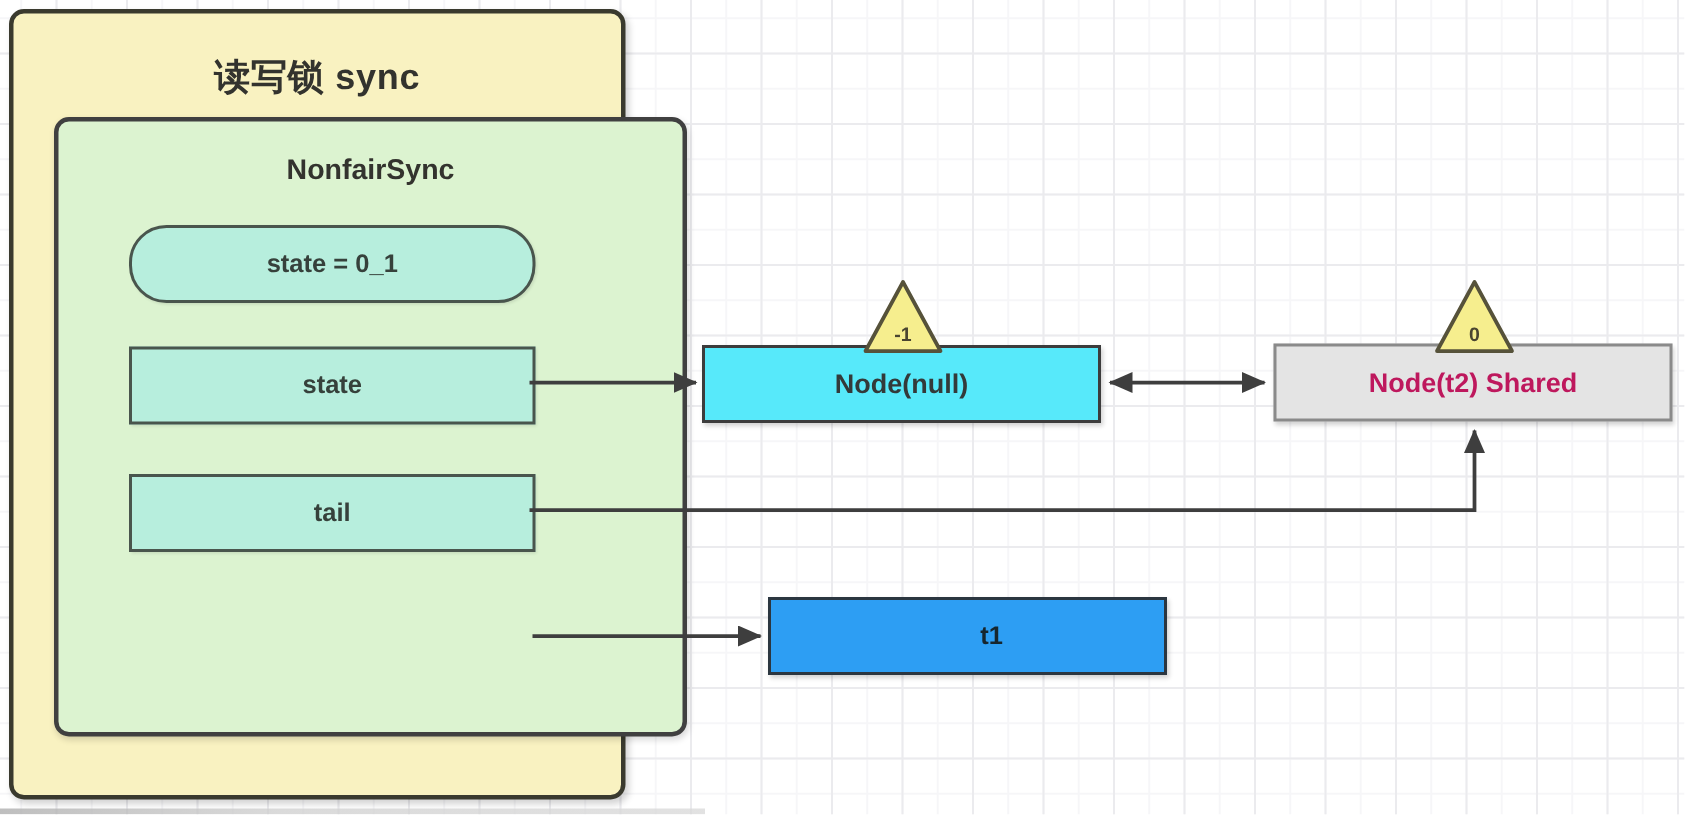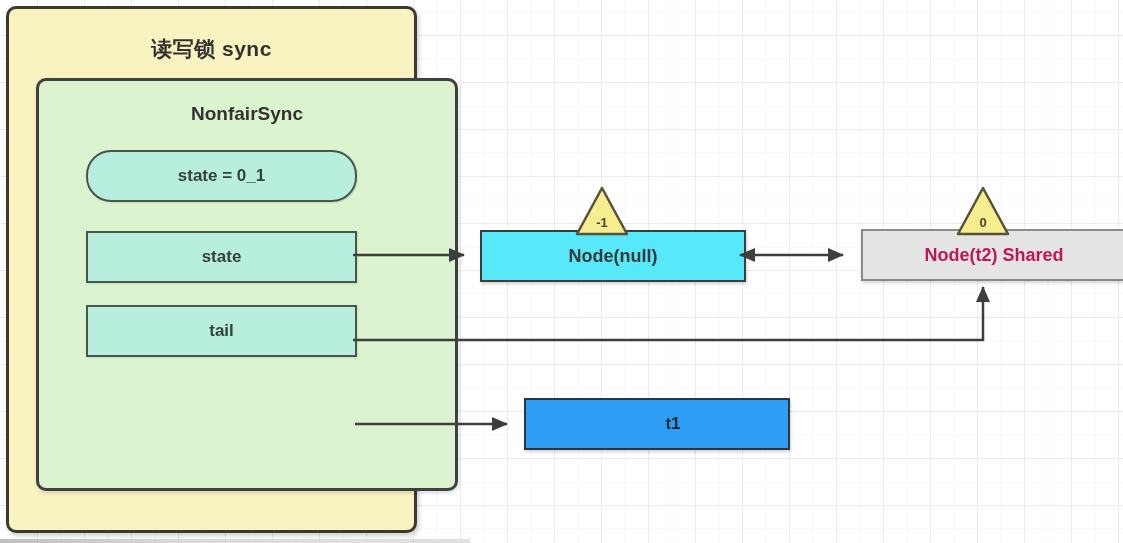--- a/index.html
+++ b/index.html
@@ -26,21 +26,21 @@
 
   #outer-box {
     left: 6px; top: 6px; width: 411px; height: 527px;
     background: #f9f2c1;
     border: 3px solid #3a3a2e;
     border-radius: 10px;
     box-shadow: 2px 3px 5px rgba(0,0,0,0.18);
   }
   #outer-title {
     position: absolute; left: 0; top: 26px; width: 100%;
-    text-align: center; font-size: 21px; font-weight: bold; color: #33332e;
+    text-align: center; font-size: 24px; font-weight: bold; color: #33332e;
     letter-spacing: 0.5px;
   }
   #inner-box {
     left: 27px; top: 69px; width: 422px; height: 413px;
     background: #dcf3d0;
     border: 3px solid #404040;
     border-radius: 10px;
     box-shadow: 1px 2px 4px rgba(0,0,0,0.15);
     padding-left: 28px;
   }
@@ -51,31 +51,30 @@
   .field {
     position: absolute; left: 47px; width: 267px; height: 48px;
     background: #b7eedd;
     border: 2px solid #49554d;
     display: flex; align-items: center; justify-content: center;
     font-size: 17px; font-weight: bold; color: #36413b;
     box-shadow: 1px 1px 2px rgba(0,0,0,0.10);
   }
   #field-state { top: 69px; border-radius: 25px; }
   #field-head  { top: 150px; }
-  #field-tail  { top: 224px; }
+  #field-tail  { top: 235px; }
   #field-owner { top: 319px; }
 
   .node-box {
     position: absolute; box-sizing: border-box;
     width: 266px; height: 52px;
     display: flex; align-items: center; justify-content: center;
     font-size: 18px; font-weight: bold; color: #333a3a;
     box-shadow: 1px 2px 3px rgba(0,0,0,0.18);
     z-index: 2;
-    margin-left: 12px;
   }
   #node-null {
     left: 468px; top: 230px;
     background: #57e9fa;
     border: 2px solid #3c3c3c;
   }
   #node-t2 {
     left: 849px; top: 229px;
     background: #e4e4e4;
     border: 2px solid #8a8a8a;

